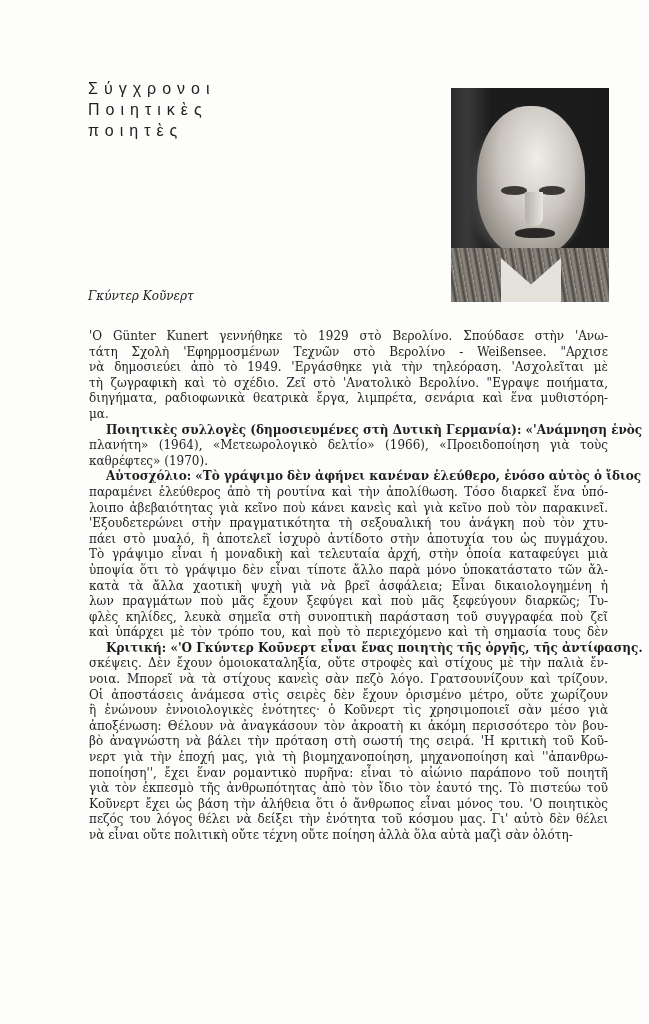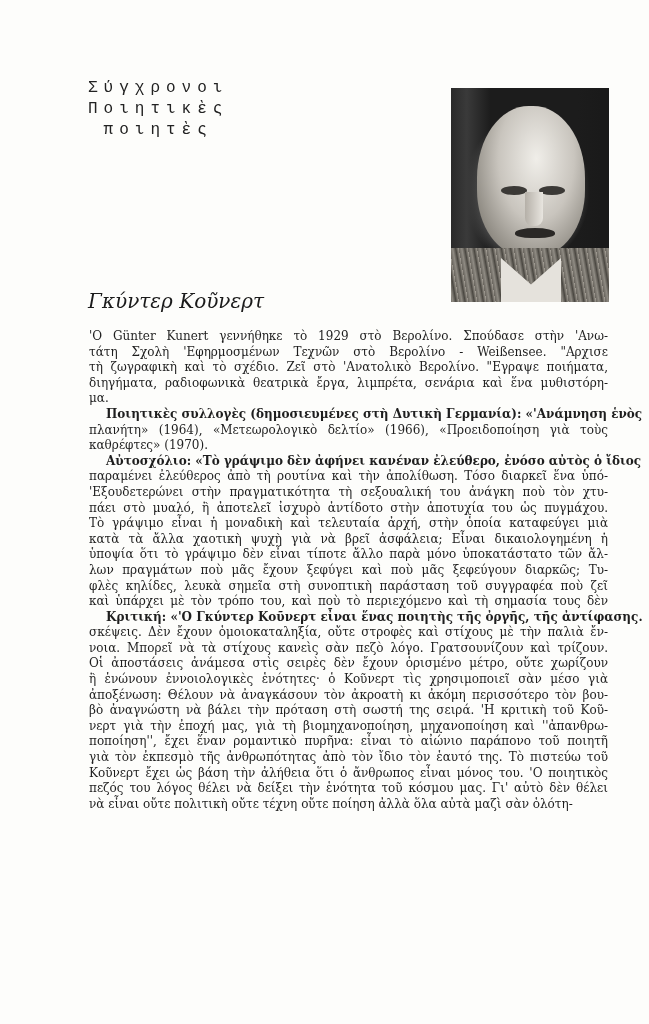--- a/index.html
+++ b/index.html
@@ -2,22 +2,22 @@
 <html><head>
   <meta charset="utf-8">
   <style>
     html, body { margin: 0; padding: 0; }
     body {
       width: 649px; height: 1024px; background: #fdfdfb; position: relative;
       overflow: hidden; font-family: "DejaVu Serif", "Liberation Serif", serif; color: #1a1a1a;
     }
     .series-title {
       position: absolute; left: 88px; top: 78px;
-      font-family: Liberation Mono, monospace; font-size: 16px; line-height: 21px;
-      letter-spacing: 6px; color: #222; text-align: center;
+      font-family: Liberation Sans, sans-serif; font-size: 16px; line-height: 21px;
+      letter-spacing: 6px; color: #222;
     }
     .series-title div { white-space: nowrap; }
     .portrait {
       position: absolute; left: 451px; top: 88px; width: 158px; height: 214px;
       background: radial-gradient(ellipse 40% 35% at 48% 48%, #d9d6d0 0%, #a9a59e 45%, #555 75%, #1c1c1c 100%);
       overflow: hidden;
     }
     .portrait .bg-dark { position: absolute; left: 0; top: 0; width: 100%; height: 100%;
       background: linear-gradient(90deg, #2a2a2a 0%, #3a3a3a 10%, transparent 25%, transparent 80%, #1a1a1a 95%); }
     .portrait .head { position: absolute; left: 26px; top: 18px; width: 108px; height: 150px; border-radius: 48% 48% 44% 44%;
@@ -26,21 +26,21 @@
     .portrait .eye.l { left: 50px; } .portrait .eye.r { left: 88px; }
     .portrait .nose { position: absolute; left: 74px; top: 104px; width: 18px; height: 34px; border-radius: 0 0 8px 8px;
       background: linear-gradient(90deg, #b5b0a8, #e8e5df); }
     .portrait .mustache { position: absolute; left: 64px; top: 140px; width: 40px; height: 10px; border-radius: 50% 50% 40% 40%; background: #2a2826; }
     .portrait .sweater { position: absolute; left: 0; top: 160px; width: 100%; height: 60px;
       background: repeating-linear-gradient(80deg, #6a665f 0px, #8f8b83 3px, #4a4741 6px, #a19c93 9px); }
     .portrait .collar { position: absolute; left: 50px; top: 170px; width: 60px; height: 44px; background: #e5e2dc;
       clip-path: polygon(0 0, 50% 60%, 100% 0, 100% 100%, 0 100%); }
     .author-name {
       position: absolute; left: 88px; top: 289px;
-      font-family: "DejaVu Serif", serif; font-style: italic; font-size: 20px; color: #1a1a1a;
+      font-family: "DejaVu Serif", serif; font-style: italic; font-size: 12px; color: #1a1a1a;
     }
     .body-text {
       position: absolute; left: 89px; top: 329px; width: 519px;
       font-family: "DejaVu Serif", serif; font-size: 12px; line-height: 15.6px; color: #1e1e1e;
     }
     .line { white-space: nowrap; text-align: justify; text-align-last: justify; height: 15.6px; overflow: visible; }
     .line.last { text-align-last: left; }
     .line.indent { padding-left: 17px; font-weight: bold; }
   </style>
 </head>
@@ -62,37 +62,39 @@
   <div class="sweater"></div>
   <div class="collar"></div>
 </div>
 
 <div class="author-name">Γκύντερ Κοῦνερτ</div>
 
 <div class="body-text" id="body-text">
     <div>
       <div class="line">'Ο Günter Kunert γεννήθηκε τὸ 1929 στὸ Βερολίνο. Σπούδασε στὴν 'Ανω-</div>
       <div class="line">τάτη Σχολὴ 'Εφηρμοσμένων Τεχνῶν στὸ Βερολίνο - Weißensee. "Αρχισε</div>
+      <div class="line">νὰ δημοσιεύει ἀπὸ τὸ 1949. 'Εργάσθηκε γιὰ τὴν τηλεόραση. 'Ασχολεῖται μὲ</div>
       <div class="line">τὴ ζωγραφικὴ καὶ τὸ σχέδιο. Ζεῖ στὸ 'Ανατολικὸ Βερολίνο. "Εγραψε ποιήματα,</div>
       <div class="line">διηγήματα, ραδιοφωνικὰ θεατρικὰ ἔργα, λιμπρέτα, σενάρια καὶ ἕνα μυθιστόρη-</div>
       <div class="line last">μα.</div>
     </div>
     <div>
       <div class="line indent">Ποιητικὲς συλλογὲς (δημοσιευμένες στὴ Δυτικὴ Γερμανία): «'Ανάμνηση ἑνὸς</div>
       <div class="line">πλανήτη» (1964), «Μετεωρολογικὸ δελτίο» (1966), «Προειδοποίηση γιὰ τοὺς</div>
       <div class="line last">καθρέφτες» (1970).</div>
     </div>
     <div>
       <div class="line indent">Αὐτοσχόλιο: «Τὸ γράψιμο δὲν ἀφήνει κανέναν ἐλεύθερο, ἐνόσο αὐτὸς ὁ ἴδιος</div>
       <div class="line">παραμένει ἐλεύθερος ἀπὸ τὴ ρουτίνα καὶ τὴν ἀπολίθωση. Τόσο διαρκεῖ ἕνα ὑπό-</div>
+      <div class="line">λοιπο ἀβεβαιότητας γιὰ κεῖνο ποὺ κάνει κανεὶς καὶ γιὰ κεῖνο ποὺ τὸν παρακινεῖ.</div>
       <div class="line">'Εξουδετερώνει στὴν πραγματικότητα τὴ σεξουαλική του ἀνάγκη ποὺ τὸν χτυ-</div>
       <div class="line">πάει στὸ μυαλό, ἢ ἀποτελεῖ ἰσχυρὸ ἀντίδοτο στὴν ἀποτυχία του ὡς πυγμάχου.</div>
       <div class="line">Τὸ γράψιμο εἶναι ἡ μοναδικὴ καὶ τελευταία ἀρχή, στὴν ὁποία καταφεύγει μιὰ</div>
+      <div class="line">ὑποψία ὅτι τὸ γράψιμο δὲν εἶναι τίποτε ἄλλο παρὰ μόνο ὑποκατάστατο τῶν ἄλ-</div>
       <div class="line">κατὰ τὰ ἄλλα χαοτικὴ ψυχὴ γιὰ νὰ βρεῖ ἀσφάλεια; Εἶναι δικαιολογημένη ἡ</div>
-      <div class="line">ὑποψία ὅτι τὸ γράψιμο δὲν εἶναι τίποτε ἄλλο παρὰ μόνο ὑποκατάστατο τῶν ἄλ-</div>
       <div class="line">λων πραγμάτων ποὺ μᾶς ἔχουν ξεφύγει καὶ ποὺ μᾶς ξεφεύγουν διαρκῶς; Τυ-</div>
       <div class="line">φλὲς κηλίδες, λευκὰ σημεῖα στὴ συνοπτικὴ παράσταση τοῦ συγγραφέα ποὺ ζεῖ</div>
       <div class="line">καὶ ὑπάρχει μὲ τὸν τρόπο του, καὶ ποὺ τὸ περιεχόμενο καὶ τὴ σημασία τους δὲν</div>
     </div>
     <div>
       <div class="line indent">Κριτική: «'Ο Γκύντερ Κοῦνερτ εἶναι ἕνας ποιητὴς τῆς ὀργῆς, τῆς ἀντίφασης.</div>
       <div class="line">σκέψεις. Δὲν ἔχουν ὁμοιοκαταληξία, οὔτε στροφὲς καὶ στίχους μὲ τὴν παλιὰ ἔν-</div>
       <div class="line">νοια. Μπορεῖ νὰ τὰ στίχους κανεὶς σὰν πεζὸ λόγο. Γρατσουνίζουν καὶ τρίζουν.</div>
       <div class="line">Οἱ ἀποστάσεις ἀνάμεσα στὶς σειρὲς δὲν ἔχουν ὁρισμένο μέτρο, οὔτε χωρίζουν</div>
       <div class="line">ἢ ἑνώνουν ἐννοιολογικὲς ἑνότητες· ὁ Κοῦνερτ τὶς χρησιμοποιεῖ σὰν μέσο γιὰ</div>

